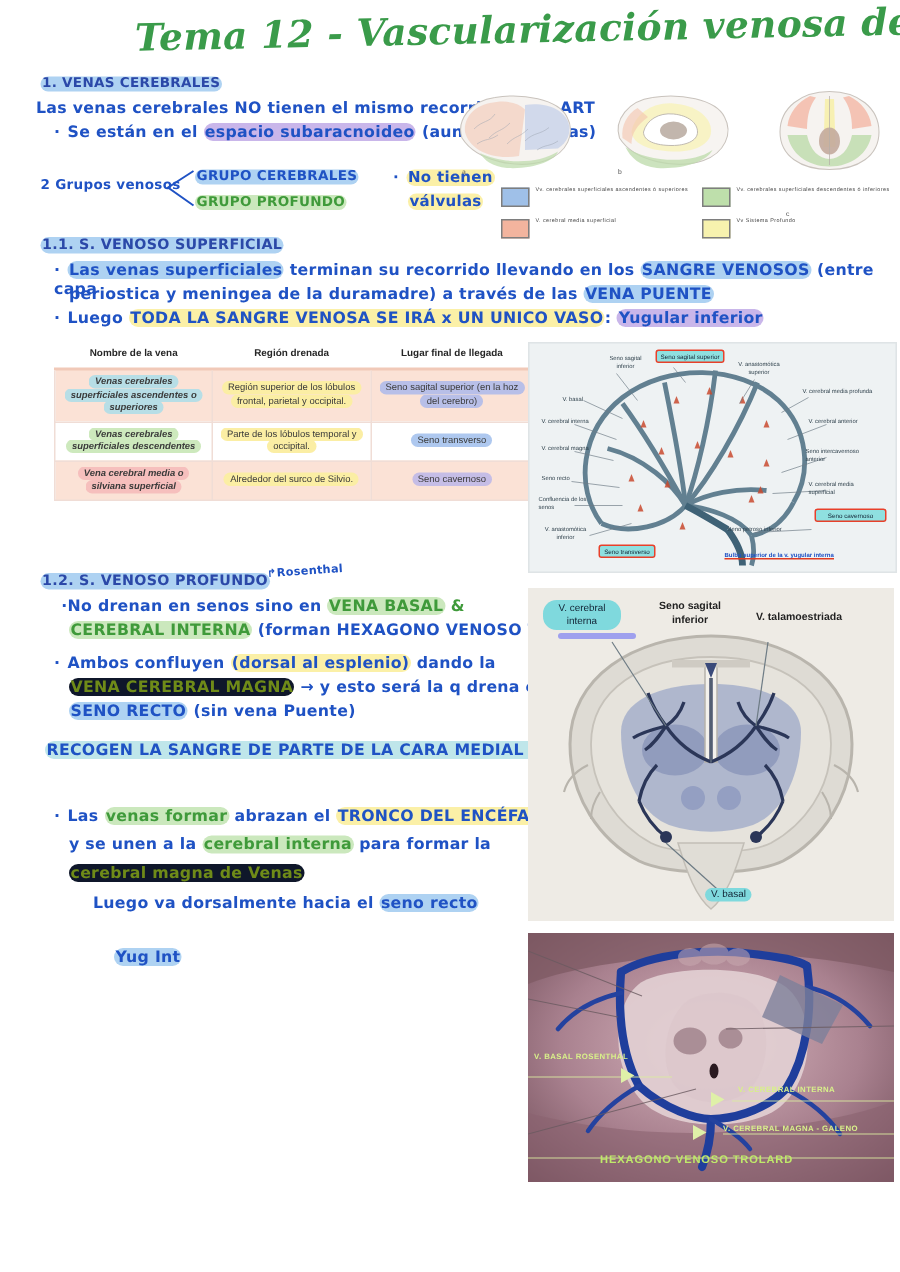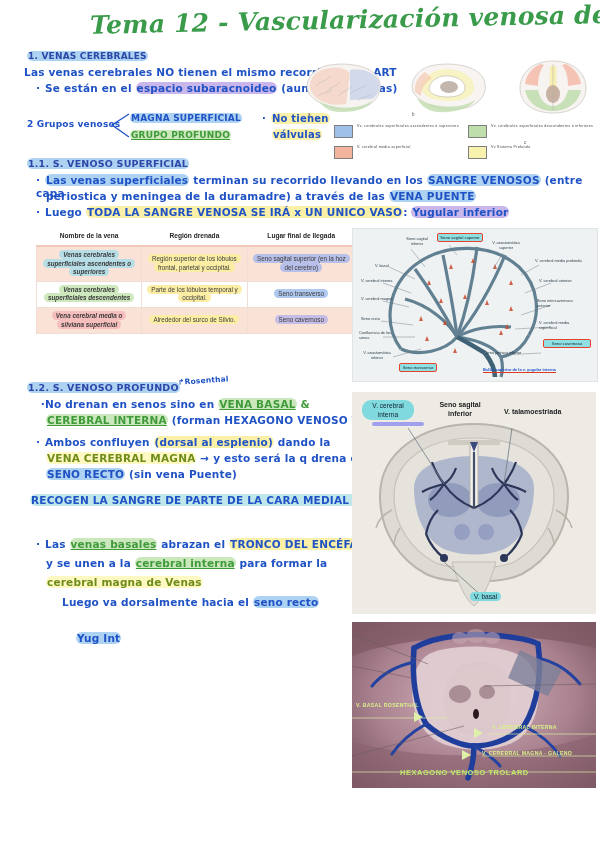--- a/index.html
+++ b/index.html
@@ -13,24 +13,24 @@
   
   .hand{font-family:"DejaVu Sans", sans-serif;font-weight:700;letter-spacing:.2px;}
   .ink-blue{color:#1f52c4;}
   .ink-green{color:#3f9a3a;}
   .ink-olive{color:#6f8b18;}
   .ink-dark{color:#2b48a8;}
 
   .hl{border-radius:7px;padding:0 1px;display:inline;box-decoration-break:clone;-webkit-box-decoration-break:clone;}
   .hl-blue{background:#aed2f2;}
   .hl-cyan{background:#bfe6ea;}
-  .hl-green{background:#cbe8bd;text-decoration:underline;}
+  .hl-green{background:#cbe8bd;}
   .hl-yellow{background:#fbf0a7;}
   .hl-purple{background:#c9b6ea;}
-  .hl-olive{background:#fef9c3;}
+  .hl-olive{background:#0f172a;}
 
   
   #title{
     position:absolute;left:90px;top:8px;width:460px;
     font-size:25px;line-height:1;color:#3a9b4a;font-weight:700;
     font-family:"DejaVu Serif", serif;font-style:italic;
     transform:rotate(-1.2deg);white-space:nowrap;
   }
 
   .line{position:absolute;font-size:10.5px;line-height:13px;white-space:nowrap;}
@@ -105,21 +105,21 @@
     <span class="hl hl-purple">espacio subaracnoideo</span>
     <span>(aunque no juntas)</span>
   </div>
 
   <div class="line hand ink-blue" style="left:27px;top:118px;font-size:9px;">2 Grupos venosos</div>
   <svg style="position:absolute;left:108px;top:112px;width:22px;height:28px;">
     <path d="M22,3 L110,3" stroke="none" fill="none"></path>
     <path d="M21,2 L4,13 L21,25" stroke="#1f52c4" stroke-width="1.3" fill="none"></path>
   </svg>
   <div class="line hand ink-blue" style="left:130px;top:112px;font-size:9px;">
-    <span class="hl hl-blue">MAGNA SUPERFICIAL</span>
+    <span class="hl hl-blue">GRUPO CEREBRALES</span>
   </div>
   <div class="line hand ink-green" style="left:130px;top:129px;font-size:9px;">
     <span class="hl hl-green">GRUPO PROFUNDO</span>
   </div>
 
   <div class="bullet hand ink-blue" style="left:262px;top:112px;font-size:10px;">
     <span class="dot">·</span><span class="hl hl-yellow">No tienen</span>
   </div>
   <div class="bullet hand ink-blue" style="left:272px;top:128px;font-size:10px;">
     <span class="hl hl-yellow">válvulas</span>
@@ -265,21 +265,21 @@
     <span class="hl hl-blue">SENO RECTO</span>
     <span>(sin vena Puente)</span>
   </div>
 
   <div class="bullet hand ink-blue" style="left:30px;top:494px;">
     <span class="hl hl-cyan">RECOGEN LA SANGRE DE PARTE DE LA CARA MEDIAL DE LOS HEMISFERIOS</span>
   </div>
 
   <div class="bullet hand ink-blue" style="left:36px;top:538px;">
     <span class="dot">·</span><span>Las</span>
-    <span class="hl hl-green ink-green">venas basales</span>
+    <span class="hl hl-green ink-green">venas formar</span>
     <span>abrazan el</span>
     <span class="hl hl-yellow">TRONCO DEL ENCÉFALO</span>
   </div>
   <div class="bullet hand ink-blue" style="left:46px;top:557px;">
     <span>y se unen a la</span>
     <span class="hl hl-green ink-green">cerebral interna</span>
     <span>para formar la</span>
   </div>
   <div class="bullet hand" style="left:46px;top:576px;">
     <span class="hl hl-olive ink-olive">cerebral magna de Venas</span>

